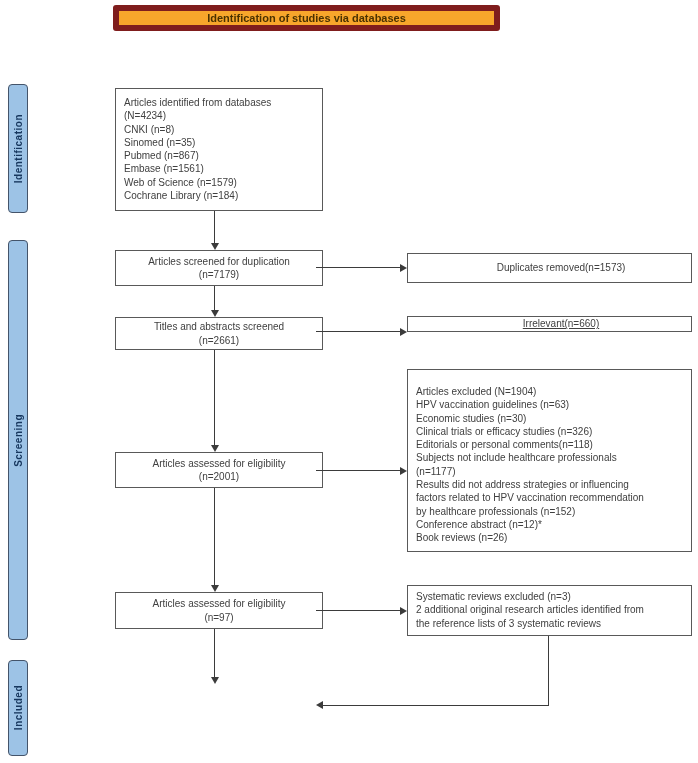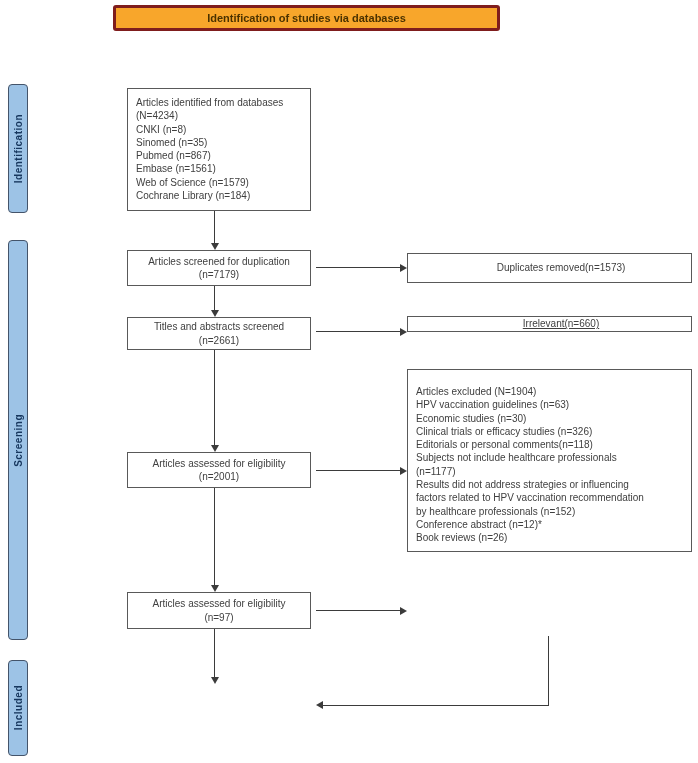--- a/index.html
+++ b/index.html
@@ -4,42 +4,42 @@
 <style>
   html,body{margin:0;padding:0;background:#ffffff;}
   #canvas{
     position:relative;width:698px;height:763px;background:#ffffff;
     font-family:"Liberation Sans", sans-serif;color:#404040;overflow:hidden;
   }
   .abs{position:absolute;box-sizing:border-box;}
   
   .header{
     left:113px;top:5px;width:387px;height:26px;
-    background:#F8A62B;border:3px solid #7f1d1d;border-radius:3px;
+    background:#F8A62B;border:6px solid #7f1d1d;border-radius:3px;
     display:flex;align-items:center;justify-content:center;
     font-size:11px;font-weight:bold;color:#4A3200;
   }
   
   .stage{
     left:8px;width:20px;background:#9DC3E6;border:1px solid #44546A;border-radius:4px;
     display:flex;align-items:center;justify-content:center;
   }
   .stage span{
     writing-mode:vertical-rl;transform:rotate(180deg);
     font-size:10px;font-weight:bold;color:#17375E;letter-spacing:0.5px;white-space:nowrap;
   }
   
   .box{
     background:#ffffff;border:1px solid #595959;
     font-size:10px;line-height:13.3px;color:#404040;
     white-space:pre-line;
   }
   .box.center{display:flex;align-items:center;justify-content:center;text-align:center;}
   .box.leftalign{padding:7px 8px;text-align:left;}
-  .main-col{left:115px;width:184px;margin-left:12px;}
+  .main-col{left:115px;width:208px;}
   .right-col{left:407px;width:285px;padding-left:23px;}
   
   .vline{width:1px;background:#3B3B3B;}
   .hline{height:1px;background:#3B3B3B;}
   .ah-down{width:0;height:0;border-left:4px solid transparent;border-right:4px solid transparent;border-top:7px solid #3B3B3B;}
   .ah-right{width:0;height:0;border-top:4px solid transparent;border-bottom:4px solid transparent;border-left:7px solid #3B3B3B;}
   .ah-left{width:0;height:0;border-top:4px solid transparent;border-bottom:4px solid transparent;border-right:7px solid #3B3B3B;}
 </style>
 </head>
 <body>
@@ -92,20 +92,23 @@
 Clinical trials or efficacy studies (n=326)
 Editorials or personal comments(n=118)
 Subjects not include healthcare professionals
 (n=1177)
 Results did not address strategies or influencing
 factors related to HPV vaccination recommendation
 by healthcare professionals (n=152)
 Conference abstract (n=12)*
 Book reviews (n=26)</div>
 
+  <div class="abs box leftalign right-col" style="top:585px;height:51px;padding-top:4px;">Systematic reviews excluded (n=3)
+2 additional original research articles identified from
+the reference lists of 3 systematic reviews</div>
 
   <div class="abs vline" style="left:214px;top:211px;height:32px;"></div>
   <div class="abs ah-down" style="left:211px;top:243px;"></div>
 
   <div class="abs vline" style="left:214px;top:286px;height:24px;"></div>
   <div class="abs ah-down" style="left:211px;top:310px;"></div>
 
   <div class="abs vline" style="left:214px;top:350px;height:95px;"></div>
   <div class="abs ah-down" style="left:211px;top:445px;"></div>
 

